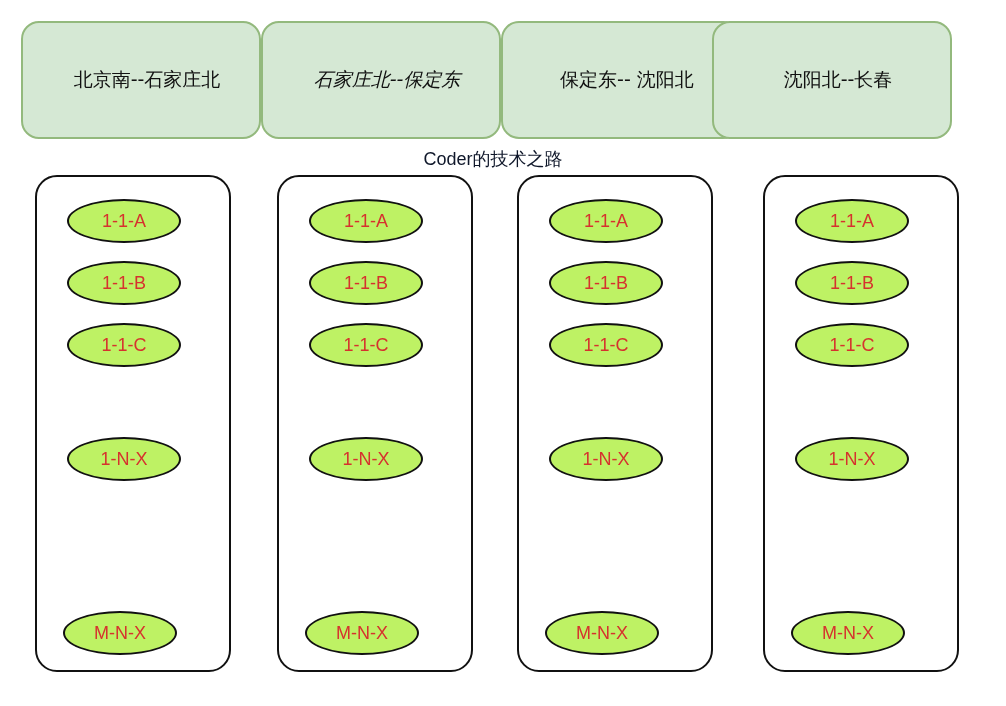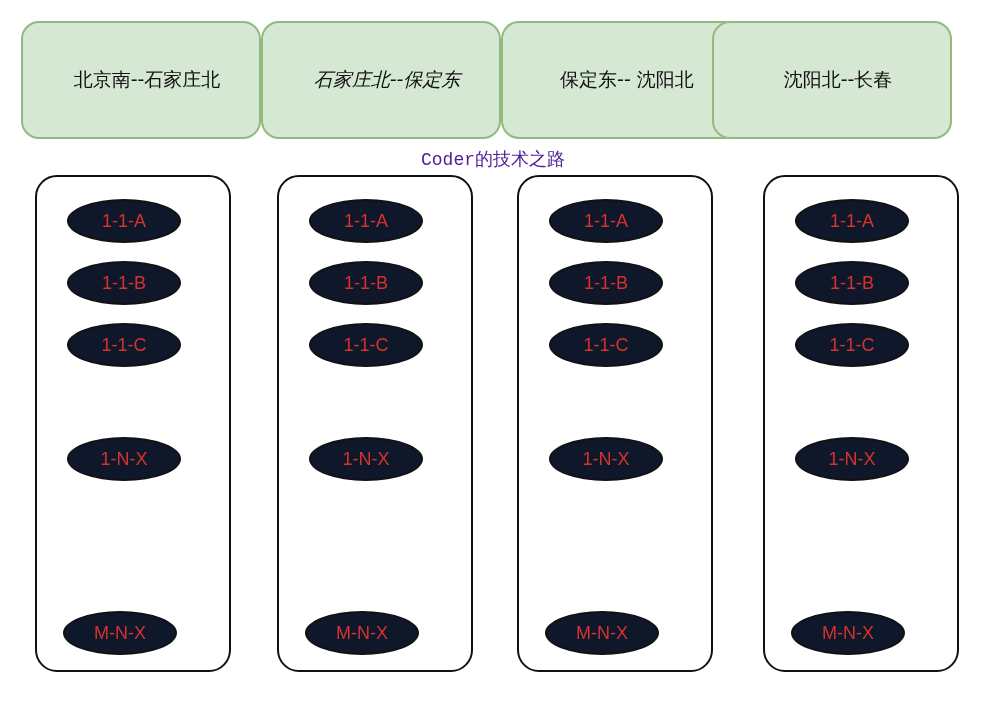--- a/index.html
+++ b/index.html
@@ -3,26 +3,26 @@
 <meta charset="utf-8">
 <style>
   html, body { margin:0; padding:0; background:#ffffff; }
   body { width:1006px; height:706px; position:relative; overflow:hidden;
          font-family:"Liberation Sans","DejaVu Sans",sans-serif; }
   .header { position:absolute; top:21px; height:118px; box-sizing:border-box;
             background:#d5e8d4; border:2px solid #93b97d; border-radius:18px;
             display:flex; align-items:center; justify-content:center;
             font-size:19px; color:#111; font-family:"DejaVu Sans",sans-serif;padding-left:12px; }
   .watermark { position:absolute; top:147px; left:0; width:986px; text-align:center;
-               font-size:18px; color:#4c1d95; font-family:Liberation Mono, monospace; }
+               font-size:18px; color:#0f172a; font-family:Liberation Sans, sans-serif; }
   .col { position:absolute; top:175px; width:196px; height:497px; box-sizing:border-box;
          border:2px solid #111; border-radius:22px; }
   .node { position:absolute; width:114px; height:44px; box-sizing:border-box;
           border:2px solid #111; border-radius:50%; display:flex; align-items:center;
-          justify-content:center; color:#d6322e; font-size:18px; background:#0f172a; }
+          justify-content:center; color:#d6322e; font-size:18px; background:#bef264; }
 </style>
 </head>
 <body>
 
 <div class="header" style="left:21px;width:240px;">
     <span>北京南--石家庄北</span>
   </div>
 <div class="header" style="left:261px;width:240px;font-style:italic;">
     <span>石家庄北--保定东</span>
   </div>

